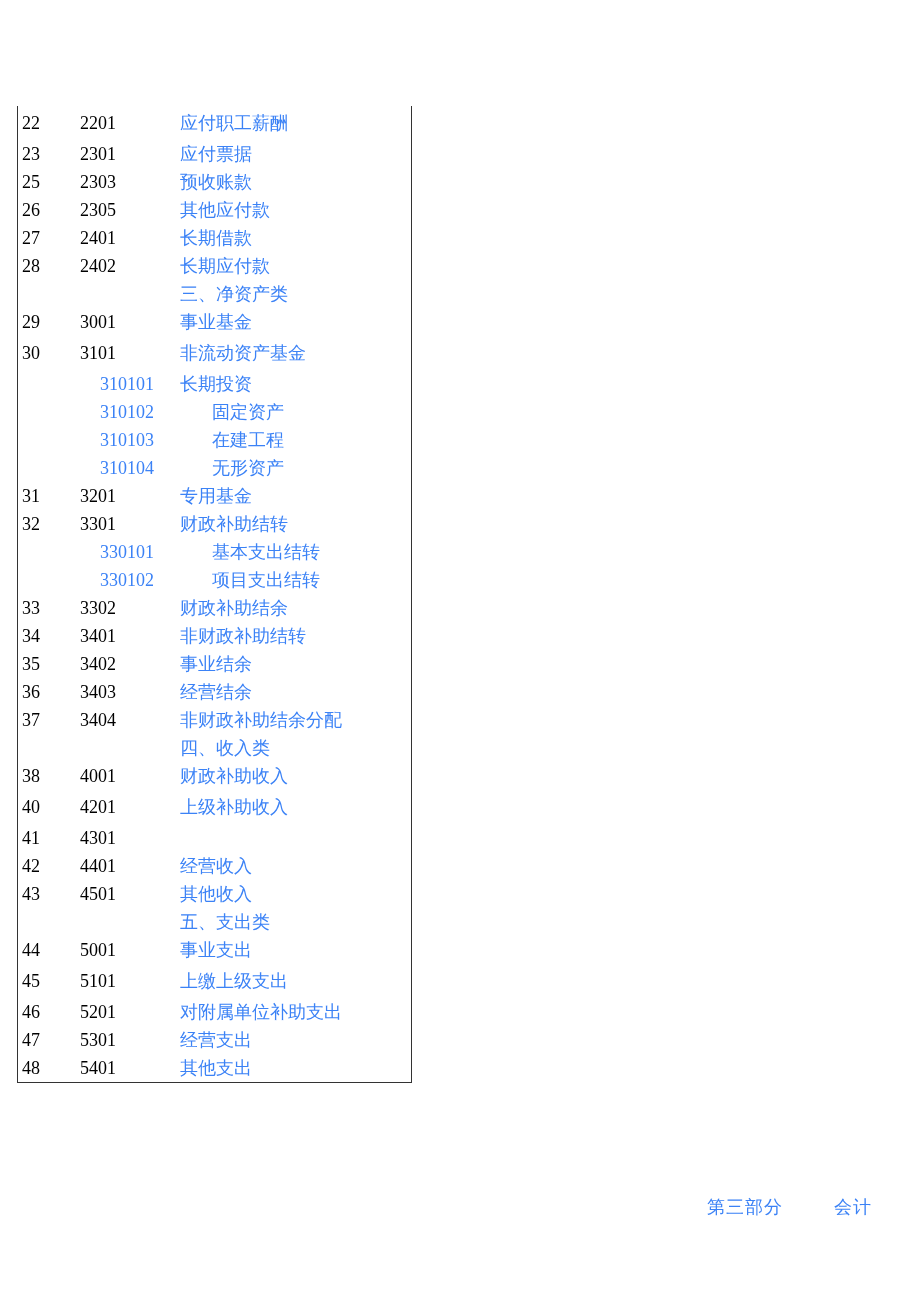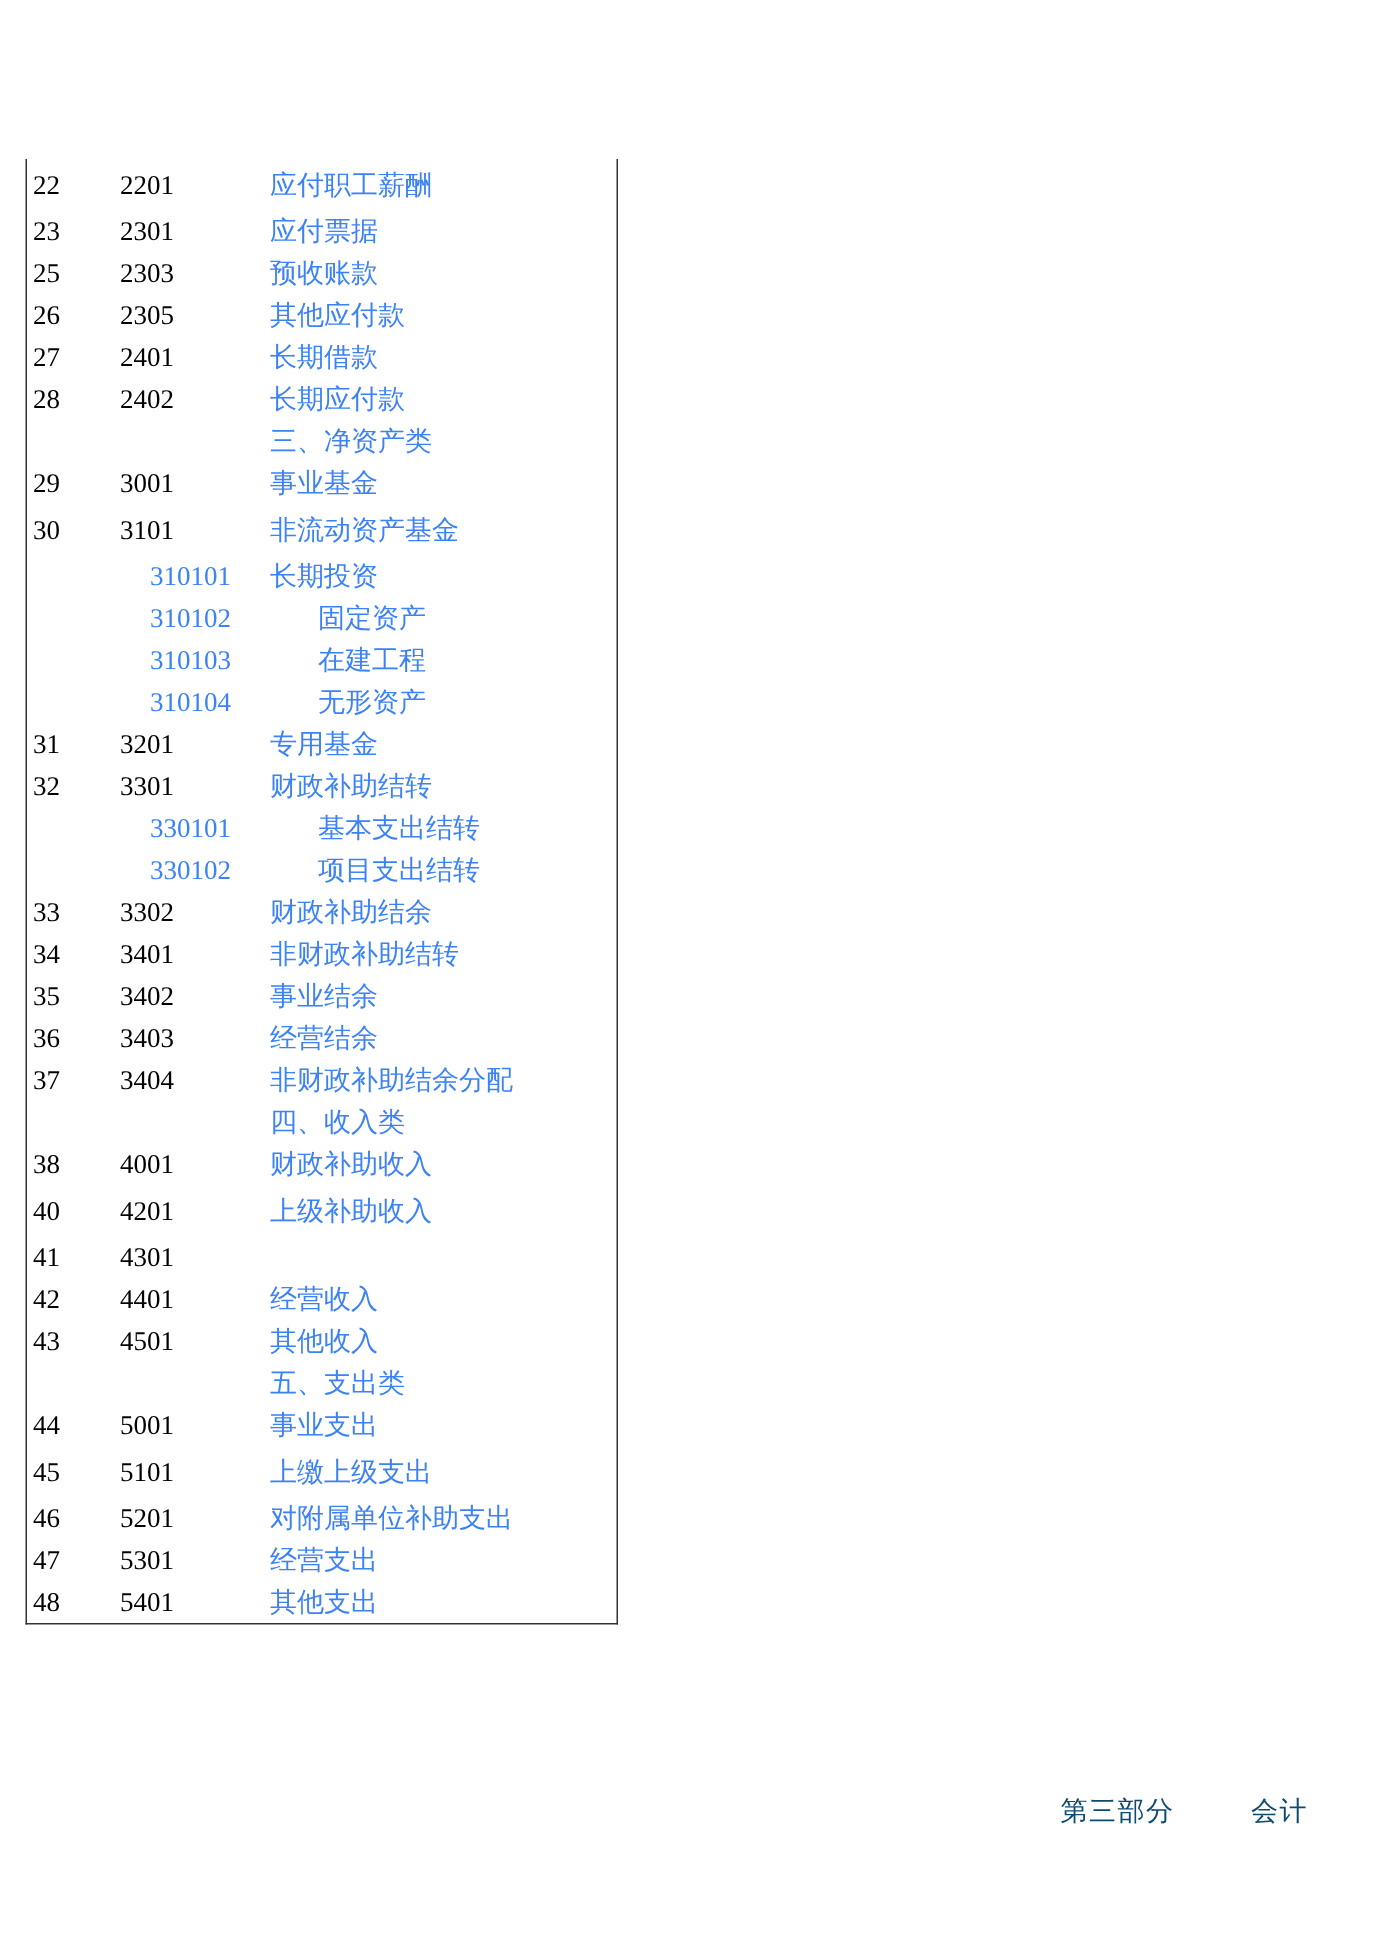--- a/index.html
+++ b/index.html
@@ -57,21 +57,21 @@
       min-height: 34px;
     }
     .row.tight {
       min-height: 22px;
     }
     .footer {
       position: absolute;
       right: 48px;
       top: 1195px;
       font-size: 18px;
-      color: #0c4a6e;
+      color: #3b82f6;
       letter-spacing: 1px;
     }
     .footer-gap {
       display: inline-block;
       width: 40px;
     }
   </style>
 </head>
 <body>
 

